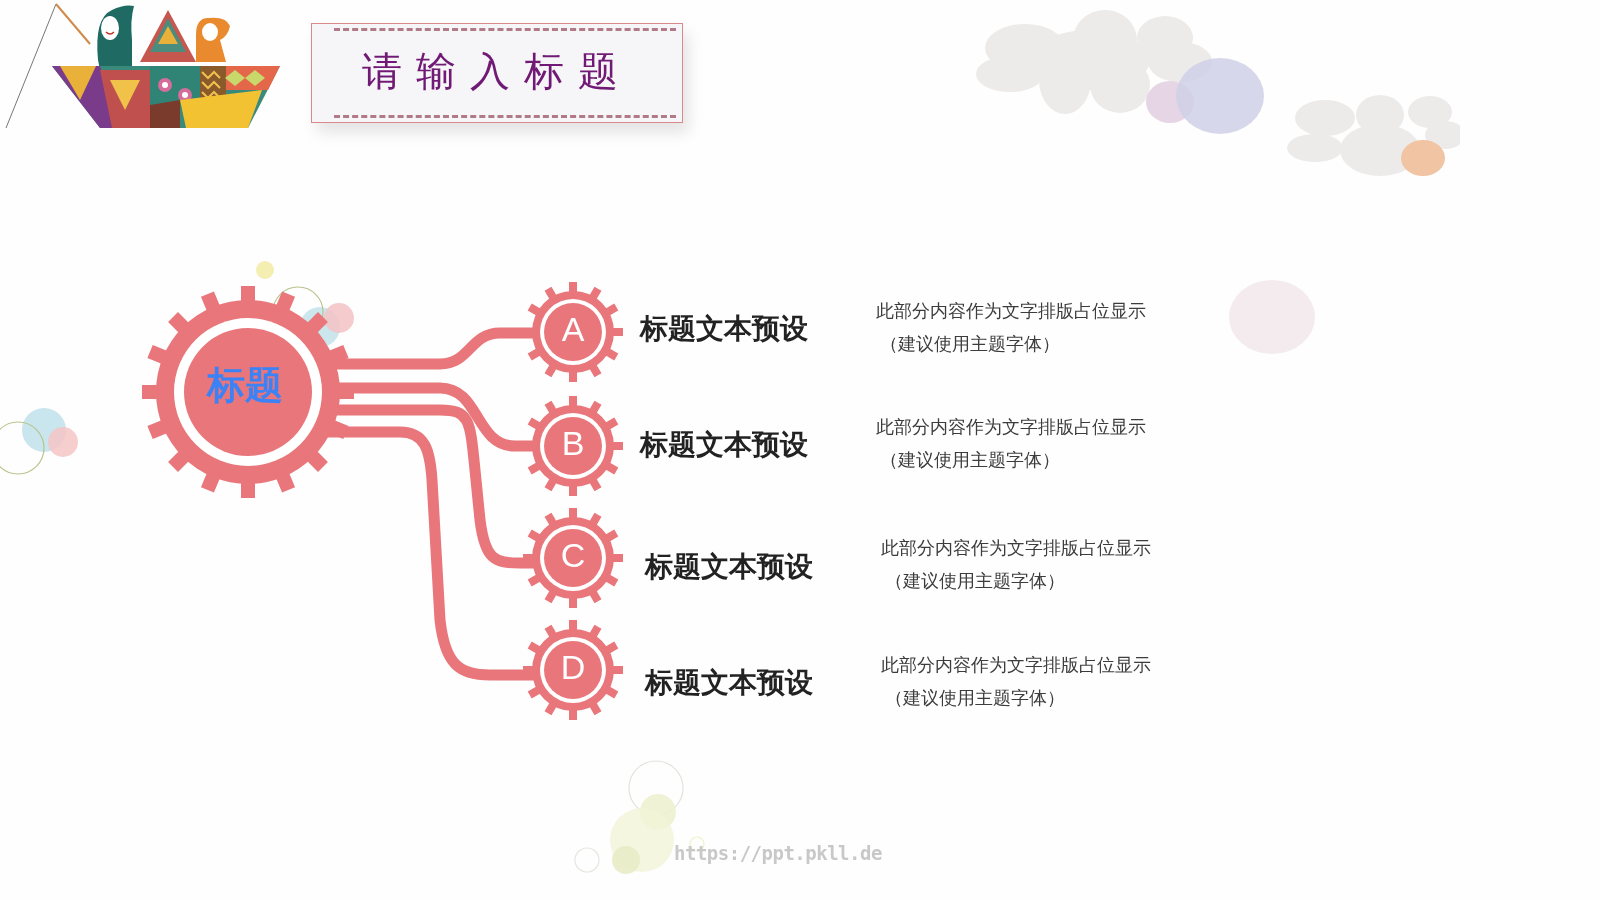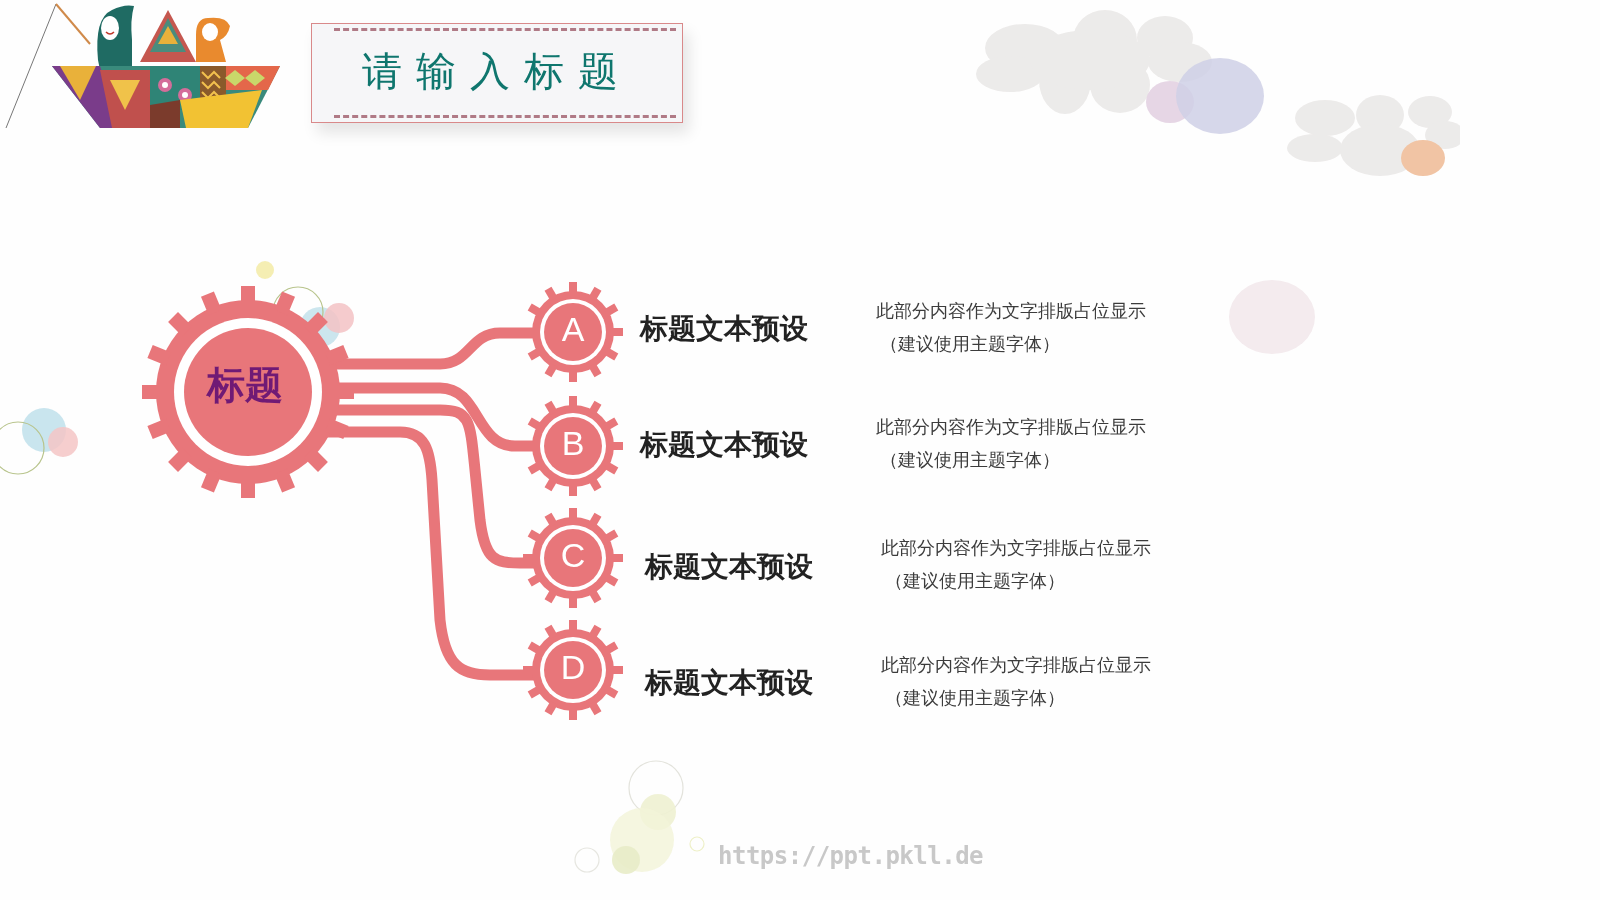--- a/index.html
+++ b/index.html
@@ -2,27 +2,27 @@
 <html><head>
 <meta charset="utf-8">
 <style>
   html,body{margin:0;padding:0;}
   body{width:1600px;height:900px;background:#fefefe;position:relative;overflow:hidden;font-family:"DejaVu Sans","Liberation Sans",sans-serif;}
   .abs{position:absolute;}
   .title-box{left:311px;top:23px;width:372px;height:100px;background:#f6f6f8;border:1.5px solid #d9898a;box-shadow:6px 10px 14px rgba(0,0,0,0.10);box-sizing:border-box;}
   .title-box .dash{position:absolute;left:22px;right:6px;height:0;border-top:3px dashed #b07a86;}
   .title-box .dash.top{top:4px;}
   .title-box .dash.bot{bottom:4px;}
-  .title-text{position:absolute;left:0;right:0;top:20px;text-align:center;color:#0f766e;font-size:40px;letter-spacing:14px;font-family:"DejaVu Sans",sans-serif;}
-  .center-label{position:absolute;left:185px;top:360px;width:120px;text-align:center;color:#701a75;font-size:38px;font-weight:bold;}
+  .title-text{position:absolute;left:0;right:0;top:20px;text-align:center;color:#701a75;font-size:40px;letter-spacing:14px;font-family:"DejaVu Sans",sans-serif;}
+  .center-label{position:absolute;left:185px;top:360px;width:120px;text-align:center;color:#3b82f6;font-size:38px;font-weight:bold;}
   .node-letter{position:absolute;width:60px;text-align:center;color:#fff;font-size:34px;font-family:"Liberation Sans",sans-serif;}
   .item-title{position:absolute;color:#222;font-size:28px;font-weight:bold;white-space:nowrap;}
   .item-desc{position:absolute;color:#3c3c3c;font-size:18px;line-height:33px;white-space:nowrap;}
   .item-desc .l2{display:block;padding-left:4px;}
-  .watermark{position:absolute;left:674px;top:842px;color:#c8c8c8;font-size:24px;font-family:"DejaVu Sans Mono",monospace;font-weight:bold;letter-spacing:-0.5px;margin-left:44px;}
+  .watermark{position:absolute;left:674px;top:842px;color:#c8c8c8;font-size:19px;font-family:"DejaVu Sans Mono",monospace;font-weight:bold;letter-spacing:-0.5px;}
 </style>
 </head>
 <body>
 
 <svg class="abs" style="left:0;top:0" width="290" height="140" viewBox="0 0 290 140">
 
   <line x1="6" y1="128" x2="56" y2="4" stroke="#777" stroke-width="1"></line>
   <line x1="56" y1="4" x2="90" y2="44" stroke="#d08a4a" stroke-width="2"></line>
 
   <path d="M98 60 Q94 18 112 10 Q124 4 134 6 Q130 20 132 40 L132 70 L100 70 Z" fill="#1f6b63"></path>

